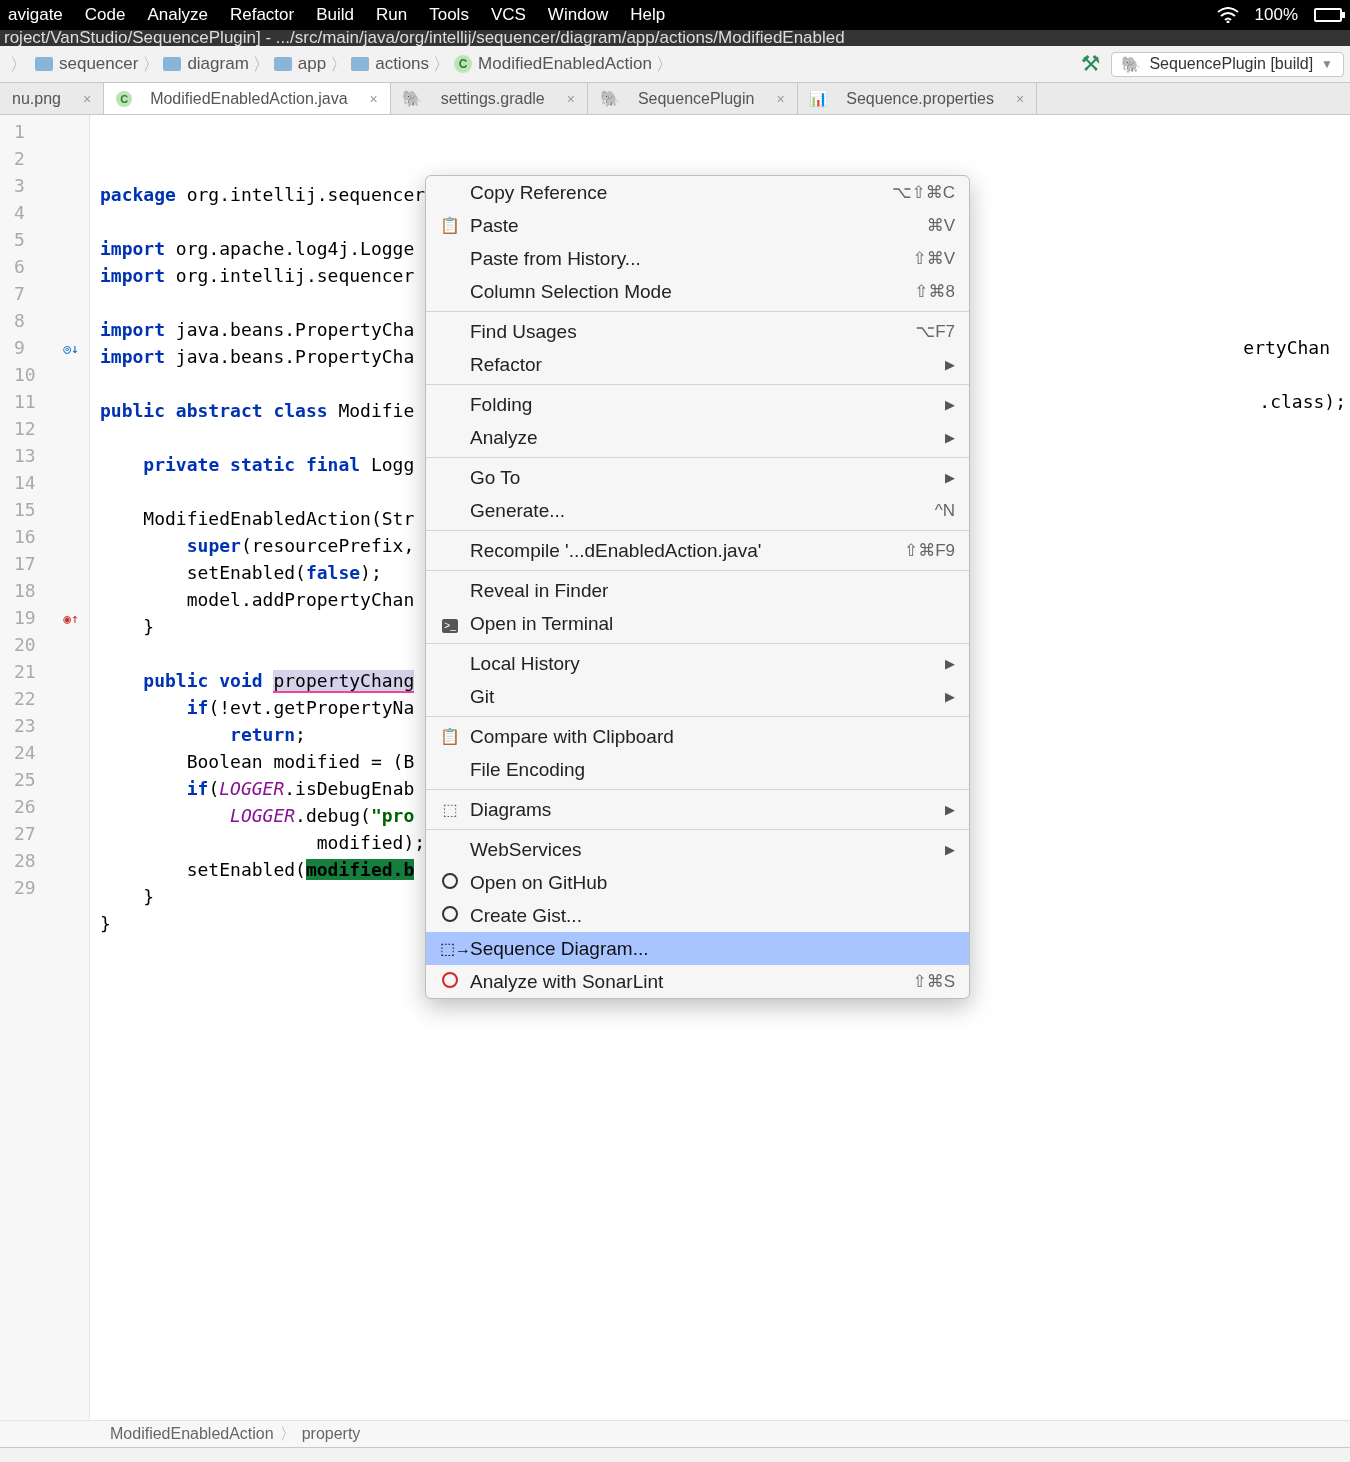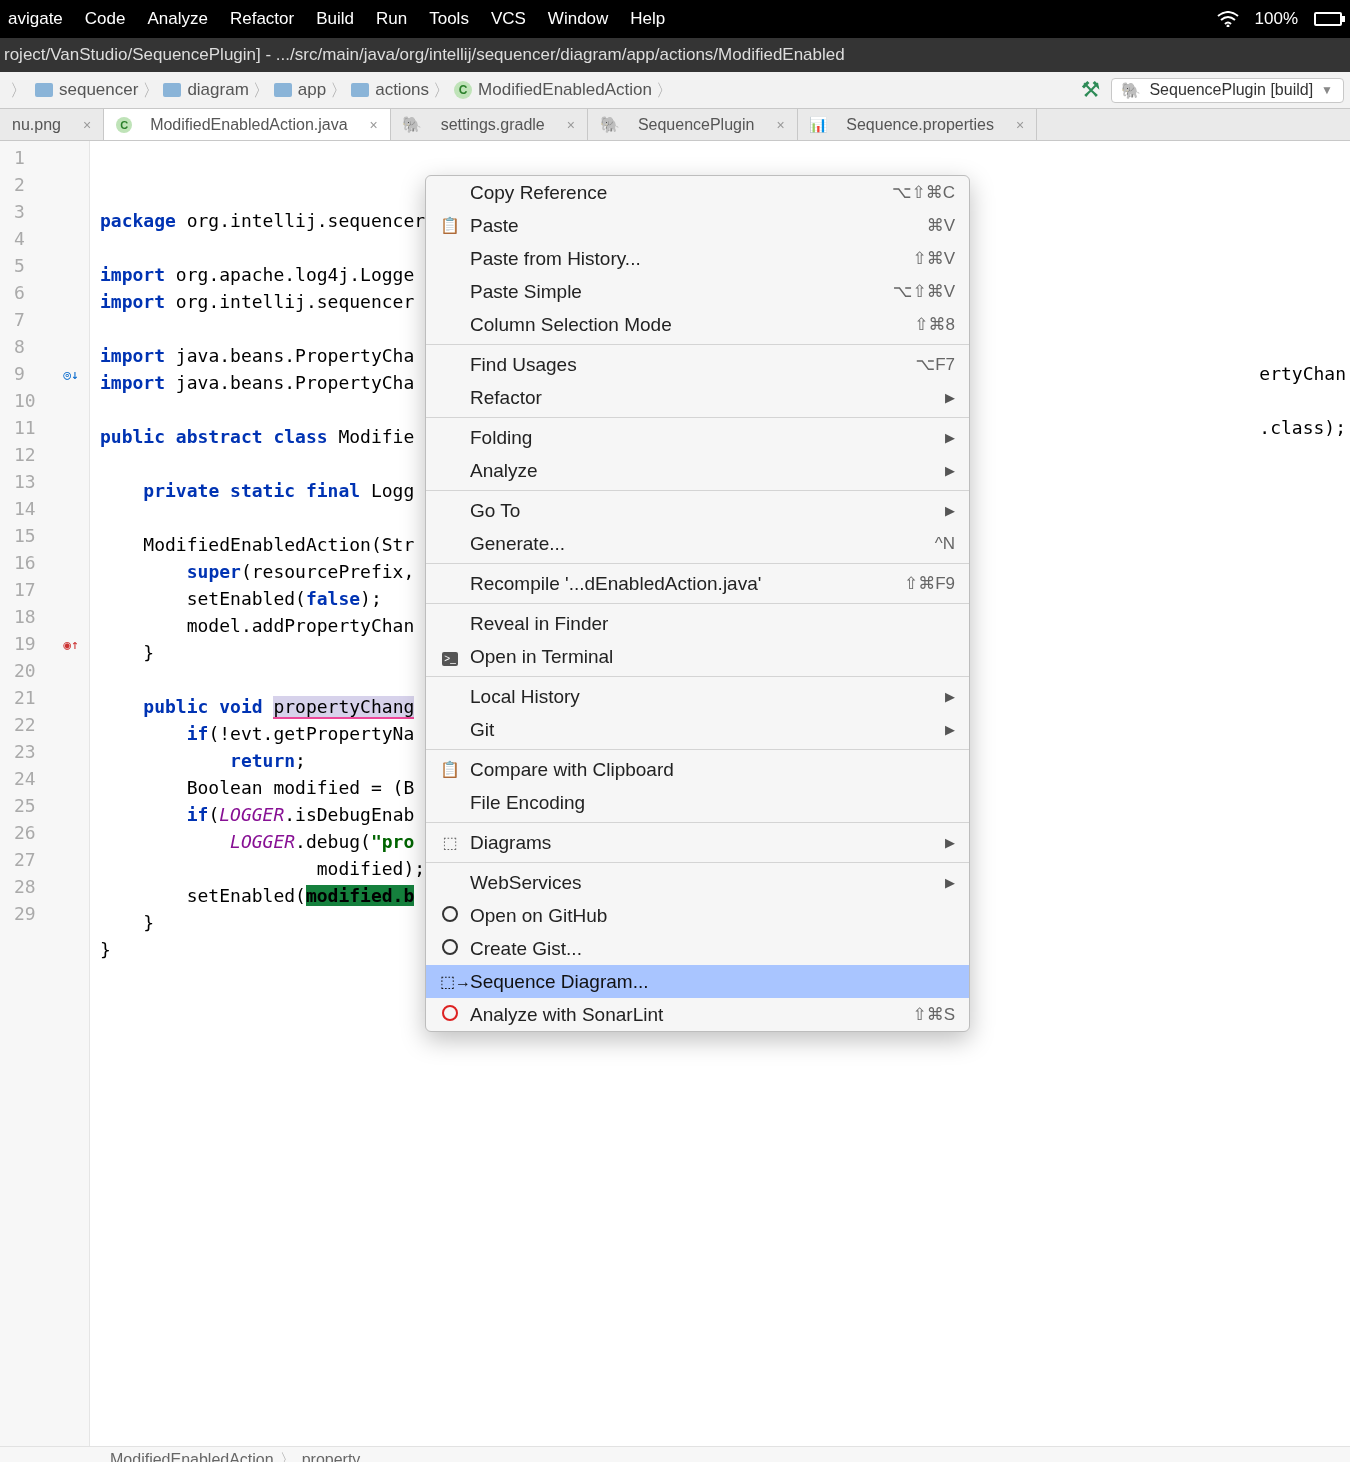--- a/index.html
+++ b/index.html
@@ -9,21 +9,21 @@
   background: #fff;
   width: 1350px;
   overflow: hidden;
   position: relative;
 }
 
 
 .menubar {
   background: #000;
   color: #fff;
-  height: 38px;
+  height: 30px;
   display: flex;
   align-items: center;
   padding: 0 8px;
   font-size: 17px;
 }
 .menubar .menu-items { display: flex; gap: 22px; }
 .menubar .spacer { flex: 1; }
 .menubar .status { display: flex; align-items: center; gap: 16px; }
 .menubar .wifi { display: inline-block; }
 .menubar .battery-icon {
@@ -32,21 +32,21 @@
 }
 .menubar .battery-icon::after {
   content: ""; position: absolute; right: -5px; top: 2px; width: 3px; height: 6px;
   background: #fff;
 }
 
 
 .titlebar {
   background: #343434;
   color: #ddd;
-  height: 34px;
+  height: 16px;
   display: flex;
   align-items: center;
   padding: 0 4px;
   font-size: 17px;
   white-space: nowrap;
 }
 
 
 .navbar {
   background: #f2f2f2;
@@ -280,21 +280,21 @@
       <div class="ln">24</div>
       <div class="ln">25</div>
       <div class="ln">26</div>
       <div class="ln">27</div>
       <div class="ln">28</div>
       <div class="ln">29</div>
     </div>
   <div class="editor" id="editor">
     <div class="hl-line19"></div>
     <div id="code-lines"><div class="code-line"><span class="kw">package</span> org.intellij.sequencer.diagram.app.actions;</div><div class="code-line"></div><div class="code-line"><span class="kw">import</span> org.apache.log4j.Logge</div><div class="code-line"><span class="kw">import</span> org.intellij.sequencer</div><div class="code-line"></div><div class="code-line"><span class="kw">import</span> java.beans.PropertyCha</div><div class="code-line"><span class="kw">import</span> java.beans.PropertyCha</div><div class="code-line"></div><div class="code-line"><span class="kw">public abstract class</span> Modifie</div><div class="code-line"></div><div class="code-line">    <span class="kw">private static final</span> Logg</div><div class="code-line"></div><div class="code-line">    ModifiedEnabledAction(Str</div><div class="code-line">        <span class="kw">super</span>(resourcePrefix,</div><div class="code-line">        setEnabled(<span class="kw">false</span>);</div><div class="code-line">        model.addPropertyChan</div><div class="code-line">    }</div><div class="code-line"></div><div class="code-line">    <span class="kw">public void</span> <span class="sel underline-red">propertyChang</span></div><div class="code-line">        <span class="kw">if</span>(!evt.getPropertyNa</div><div class="code-line">            <span class="kw">return</span>;</div><div class="code-line">        Boolean modified = (B</div><div class="code-line">        <span class="kw">if</span>(<span class="id-purple">LOGGER</span>.isDebugEnab</div><div class="code-line">            <span class="id-purple">LOGGER</span>.debug(<span class="str">"pro</span></div><div class="code-line">                    modified);</div><div class="code-line">        setEnabled(<span class="hl-yellow">modified.b</span></div><div class="code-line">    }</div><div class="code-line">}</div><div class="code-line"></div></div>
-    <div style="position:absolute; right:4px; top:calc(6px + 8*27px); font-family:Menlo,monospace; font-size:18px;">ertyChan</div>
+    <div style="position:absolute; right:20px; top:calc(6px + 8*27px); font-family:Menlo,monospace; font-size:18px;">ertyChan</div>
     <div style="position:absolute; right:4px; top:calc(6px + 10*27px); font-family:Menlo,monospace; font-size:18px;">.class);</div>
   </div>
 </div>
 
 <div class="ed-breadcrumb">
   <span>ModifiedEnabledAction</span>
   <span class="sep">〉</span>
   <span>property</span>
 </div>
 
@@ -315,25 +315,20 @@
       <span class="label">Paste</span>
       <span class="shortcut">⌘V</span>
     </div>
     <div class="cm-item">
       <span class="icon-slot"></span>
       <span class="label">Paste from History...</span>
       <span class="shortcut">⇧⌘V</span>
     </div>
     <div class="cm-item">
       <span class="icon-slot"></span>
-      <span class="label">Paste Simple</span>
-      <span class="shortcut">⌥⇧⌘V</span>
-    </div>
-    <div class="cm-item">
-      <span class="icon-slot"></span>
       <span class="label">Column Selection Mode</span>
       <span class="shortcut">⇧⌘8</span>
     </div>
     <div class="cm-sep"></div>
     <div class="cm-item">
       <span class="icon-slot"></span>
       <span class="label">Find Usages</span>
       <span class="shortcut">⌥F7</span>
     </div>
     <div class="cm-item">

